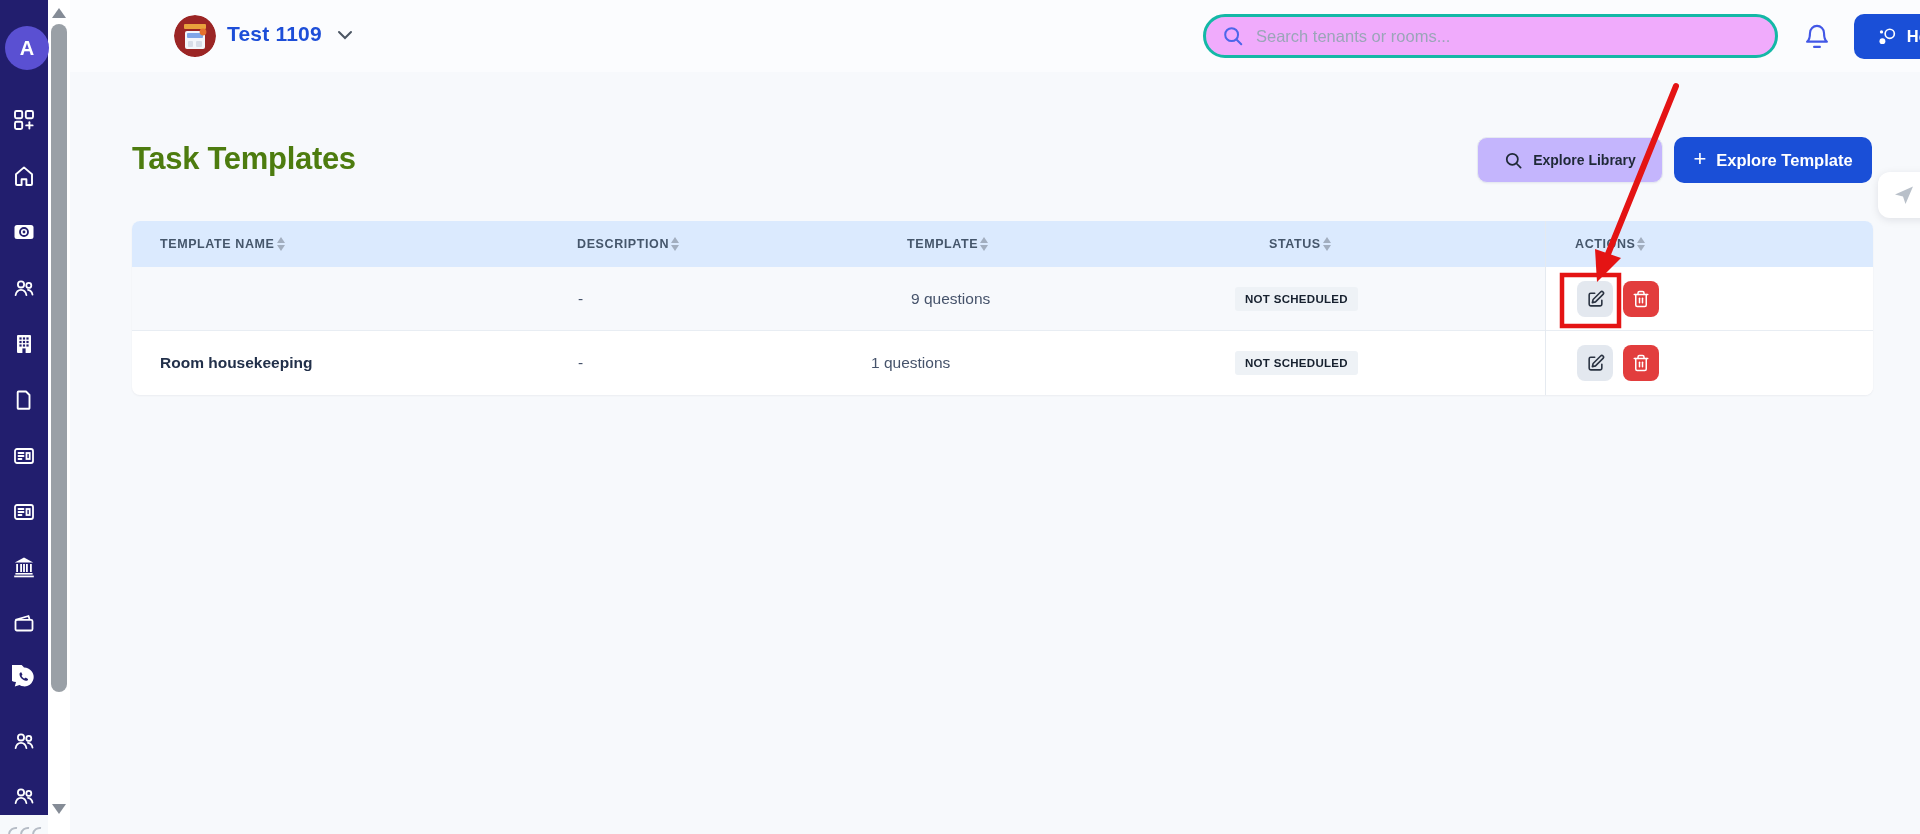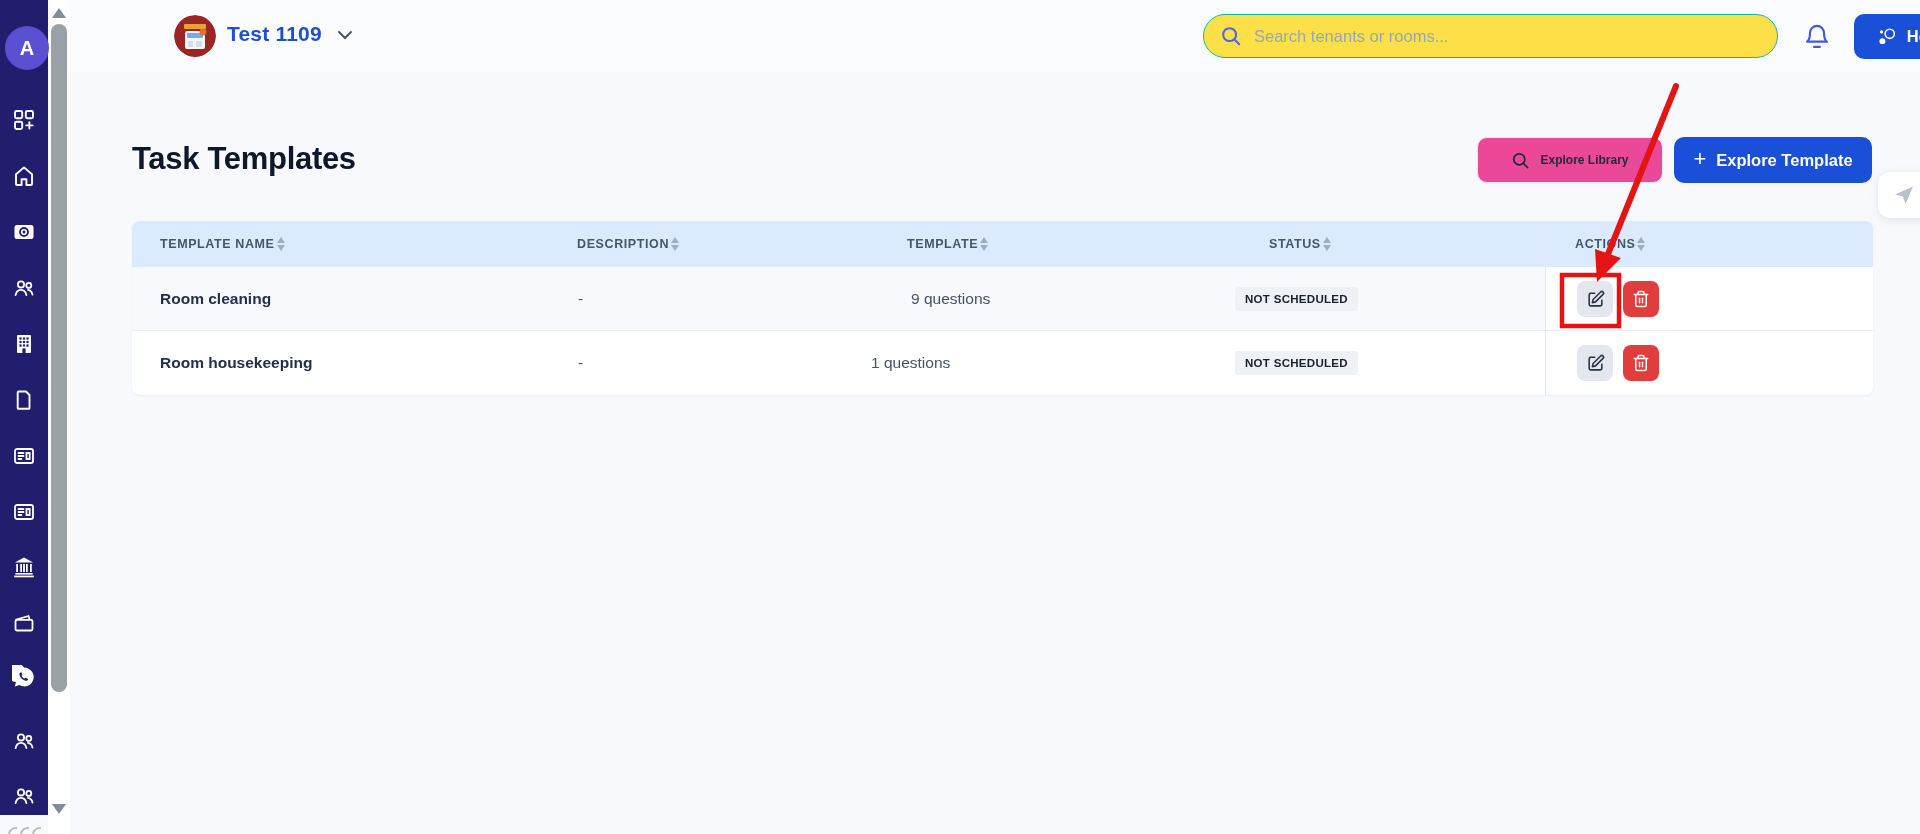--- a/index.html
+++ b/index.html
@@ -26,35 +26,35 @@
   .scroll-thumb { position:absolute; left:51px; top:24px; width:16px; height:668px;
                background:#9aa0a6; border-radius:9px; z-index:11; }
   .bottom-marks { position:absolute; left:6px; top:820px; z-index:11; }
 
   
   .topbar { position:absolute; left:70px; top:0; width:1850px; height:72px; background:#fbfcfe; z-index:5; }
   .logo-circle { position:absolute; left:104px; top:15px; width:42px; height:42px; border-radius:50%; overflow:hidden; }
   .workspace { position:absolute; left:157px; top:22px; font-size:21px; font-weight:800; color:#1d4ed8; letter-spacing:.2px; }
   .ws-chevron { position:absolute; left:267px; top:30px; }
   .searchbox { position:absolute; left:1133px; top:14px; width:575px; height:44px;
-               background:#fde047; border:1px solid #14b8a6; border-radius:22px;
+               background:#f0abfc; border:3px solid #14b8a6; border-radius:22px;
                display:flex; align-items:center; padding:0 16px; gap:12px; }
   .searchbox input { flex:1; border:none; outline:none; background:transparent; font-size:16.5px; color:#334155;
                      font-family:"Liberation Sans", sans-serif; }
   .searchbox input::placeholder { color:#9aa5b8; }
   .bell { position:absolute; left:1733px; top:22px; width:28px; height:30px; }
   .help-btn { position:absolute; left:1784px; top:14px; width:125px; height:45px; background:#1a4fd7;
               border:none; border-radius:10px; color:#fff; font-size:16.5px; font-weight:700;
               display:flex; align-items:center; justify-content:center; gap:9px; cursor:pointer;
               font-family:"Liberation Sans", sans-serif; }
 
   
-  .page-title { position:absolute; left:132px; top:141px; font-size:31px; font-weight:800; color:#0f172a; letter-spacing:-.3px; z-index:4;}
-  .explore-btn { position:absolute; left:1477px; top:137px; width:186px; height:46px; background:#ec4899;
-                 border:1px solid #e6eaf1; border-radius:10px; font-size:12px; font-weight:600; color:#1f2937;
+  .page-title { position:absolute; left:132px; top:141px; font-size:31px; font-weight:800; color:#4d7c0f; letter-spacing:-.3px; z-index:4;}
+  .explore-btn { position:absolute; left:1477px; top:137px; width:186px; height:46px; background:#c4b5fd;
+                 border:1px solid #e6eaf1; border-radius:10px; font-size:14px; font-weight:600; color:#1f2937;
                  display:flex; align-items:center; justify-content:center; gap:10px; cursor:pointer; z-index:4;
                  box-shadow:0 1px 2px rgba(16,24,40,.04); font-family:"Liberation Sans", sans-serif; }
   .create-btn { position:absolute; left:1674px; top:137px; width:198px; height:46px; background:#1a4fd7;
                 border:none; border-radius:10px; font-size:16.5px; font-weight:700; color:#fff;
                 display:flex; align-items:center; justify-content:center; gap:10px; cursor:pointer; z-index:4;
                 font-family:"Liberation Sans", sans-serif; }
   .plus-glyph { font-size:22px; font-weight:400; line-height:1; margin-top:-2px; }
   .rocket-fab { position:absolute; left:1878px; top:172px; width:58px; height:46px; background:#fff;
                 border-radius:12px; box-shadow:0 2px 8px rgba(16,24,40,.10);
                 display:flex; align-items:center; padding-left:14px; z-index:6; cursor:pointer; }
@@ -310,21 +310,20 @@
         <span>ACTIONS</span>
         <span class="sort">
             <i class="up"></i>
             <i class="dn"></i>
           </span>
       </div>
     </div>
 
     <div class="row alt first">
       <div class="actions-bg"></div>
-      <div class="cell name" style="left:28px">Room cleaning</div>
       <div class="cell" style="left:446px">-</div>
       <div class="cell" style="left:779px">9 questions</div>
       <div class="badge" style="left:1103px">NOT SCHEDULED</div>
       <button class="act-btn edit" style="left:1445px">
         <svg width="19" height="19" viewBox="0 0 24 24">
           <g fill="none" stroke="#2a3342" stroke-width="2" stroke-linecap="round" stroke-linejoin="round">
             <path d="M11 4H6a2 2 0 0 0-2 2v12a2 2 0 0 0 2 2h12a2 2 0 0 0 2-2v-5"></path>
             <path d="M18.5 2.5a2.12 2.12 0 0 1 3 3L12 15l-4 1 1-4 9.5-9.5z"></path>
           </g>
         </svg>

